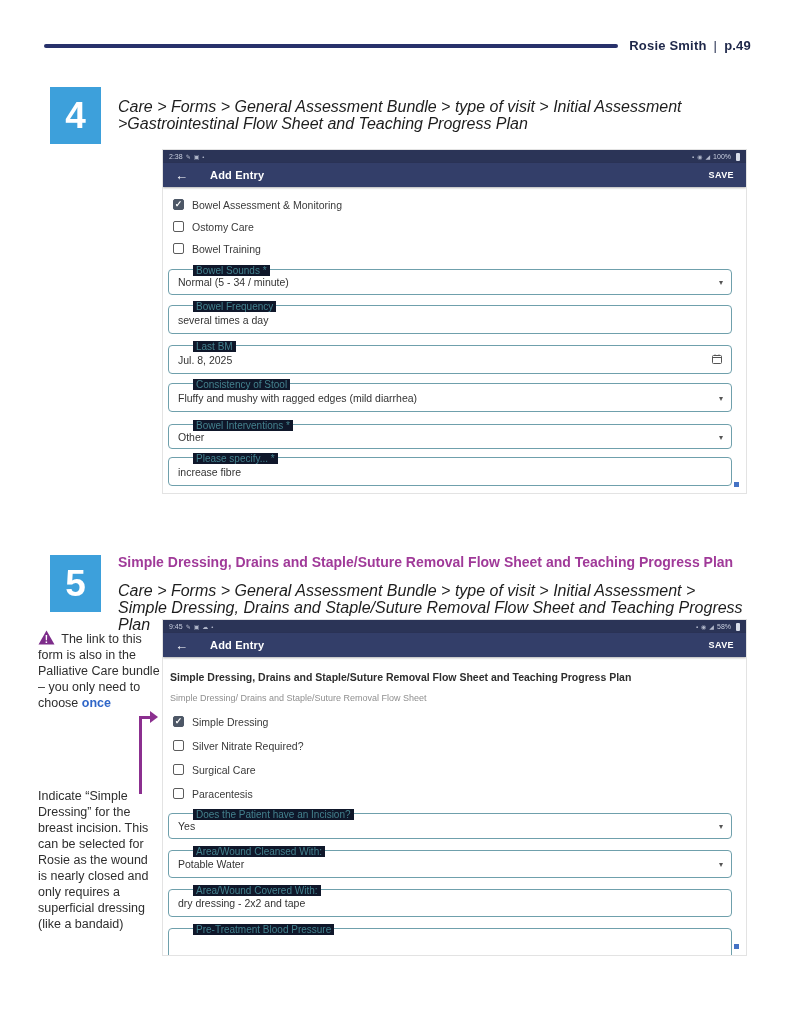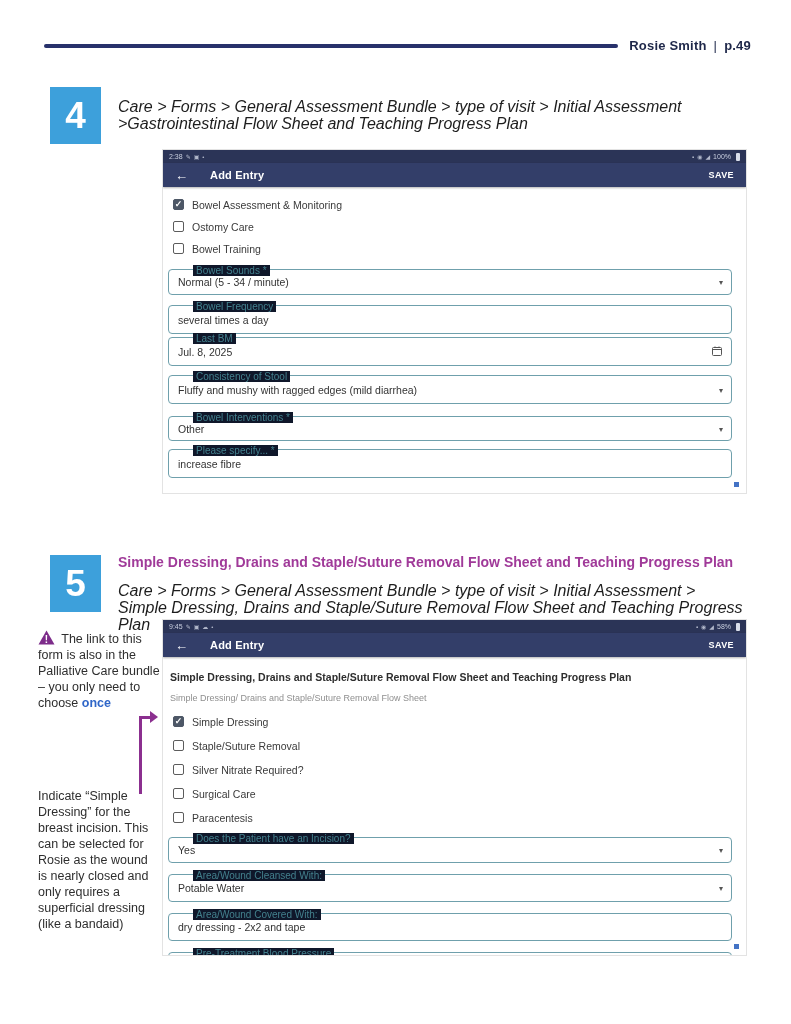--- a/index.html
+++ b/index.html
@@ -111,21 +111,21 @@
 
     <div class="field" style="margin-top:14px;height:24px;">
       <span class="flabel">Bowel Sounds *</span>
       <span class="fvalue">Normal (5 - 34 / minute)</span>
       <span class="caret">▾</span>
     </div>
     <div class="field" style="margin-top:10px;height:27px;">
       <span class="flabel">Bowel Frequency</span>
       <span class="fvalue">several times a day</span>
     </div>
-    <div class="field" style="margin-top:3px;height:27px;">
+    <div class="field" style="margin-top:11px;height:27px;">
       <span class="flabel">Last BM</span>
       <span class="fvalue">Jul. 8, 2025</span>
       <span class="caret" style="right:9px;">
         <svg width="10" height="10" viewBox="0 0 10 10">
             <rect x="0.5" y="1.5" width="9" height="8" rx="1" fill="none" stroke="#555" stroke-width="1"></rect>
             <line x1="0.5" y1="3.5" x2="9.5" y2="3.5" stroke="#555" stroke-width="1"></line>
             <line x1="3" y1="0.5" x2="3" y2="2" stroke="#555" stroke-width="1"></line>
             <line x1="7" y1="0.5" x2="7" y2="2" stroke="#555" stroke-width="1"></line>
           </svg>
       </span>
@@ -198,24 +198,20 @@
     <div class="form-subheading">Simple Dressing/ Drains and Staple/Suture Removal Flow Sheet</div>
 
     <div class="cbrow" style="margin-top:12px;">
       <span class="cb checked">
           <span class="mark">✓</span>
         </span>
       <span class="cblabel">Simple Dressing</span>
     </div>
     <div class="cbrow" style="margin-top:11px;">
       <span class="cb"></span>
-      <span class="cblabel">Staple/Suture Removal</span>
-    </div>
-    <div class="cbrow" style="margin-top:11px;">
-      <span class="cb"></span>
       <span class="cblabel">Silver Nitrate Required?</span>
     </div>
     <div class="cbrow" style="margin-top:11px;">
       <span class="cb"></span>
       <span class="cblabel">Surgical Care</span>
     </div>
     <div class="cbrow" style="margin-top:11px;">
       <span class="cb"></span>
       <span class="cblabel">Paracentesis</span>
     </div>

